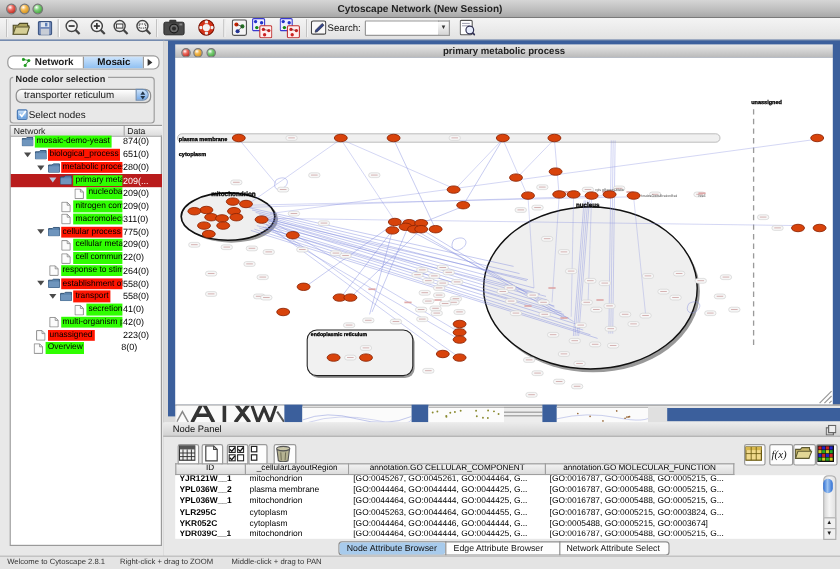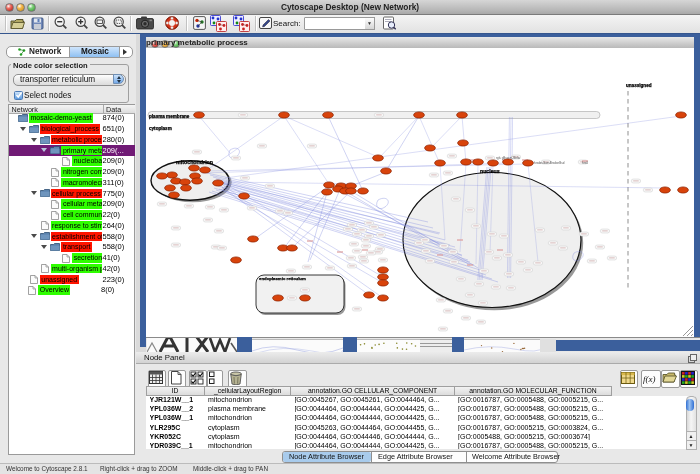--- a/index.html
+++ b/index.html
@@ -2,21 +2,21 @@
 <html><head><meta charset="utf-8"><style>
 *{margin:0;padding:0;box-sizing:content-box}
 html,body{width:700px;height:474px;overflow:hidden;background:#e8e8e8;
 font-family:"Liberation Sans",sans-serif;-webkit-font-smoothing:antialiased}
 .abs{position:absolute}
 </style></head><body>
 <div class="abs" style="left:0;top:0;width:700px;height:14px;background:linear-gradient(#d6d6d6,#b8b8b8 70%,#a8a8a8);border-bottom:1px solid #7a7a7a">
 <div class="abs" style="left:4.5px;top:2.5px;width:7px;height:7px;border-radius:50%;background:radial-gradient(circle at 35% 30%,#fff 0%,#ee6b60 35%,#a81005 100%);border:0.5px solid #777"></div>
 <div class="abs" style="left:15.5px;top:2.5px;width:7px;height:7px;border-radius:50%;background:radial-gradient(circle at 35% 30%,#fff 0%,#f5b94f 35%,#c1820a 100%);border:0.5px solid #777"></div>
 <div class="abs" style="left:26.5px;top:2.5px;width:7px;height:7px;border-radius:50%;background:radial-gradient(circle at 35% 30%,#fff 0%,#7ed07a 35%,#2f9428 100%);border:0.5px solid #777"></div>
-<div class="abs" style="left:0;width:700px;text-align:center;font-size:8.4px;font-weight:bold;color:#222;line-height:14px">Cytoscape Desktop (New Network)</div>
+<div class="abs" style="left:0;width:700px;text-align:center;font-size:8.4px;font-weight:bold;color:#222;line-height:14px">Cytoscape Network (New Session)</div>
   </div>
 <div class="abs" style="left:0;top:15px;width:700px;height:17.5px;background:linear-gradient(#f4f4f4,#e2e2e2)"></div>
 <div class="abs" style="left:0;top:32.5px;width:700px;height:1.5px;background:#35568e"></div>
 <div class="abs" style="left:4.5px;top:16px;width:1px;height:15px;background:#c2c2c2;border-right:1px solid #fff"></div>
 <div class="abs" style="left:48px;top:16px;width:1px;height:15px;background:#c2c2c2;border-right:1px solid #fff"></div>
 <div class="abs" style="left:130px;top:16px;width:1px;height:15px;background:#c2c2c2;border-right:1px solid #fff"></div>
 <div class="abs" style="left:186px;top:16px;width:1px;height:15px;background:#c2c2c2;border-right:1px solid #fff"></div>
 <div class="abs" style="left:255px;top:16px;width:1px;height:15px;background:#c2c2c2;border-right:1px solid #fff"></div>
 <svg style="position:absolute;left:10px;top:17px" width="15" height="13" viewBox="0 0 15 13">
     <path d="M1 4 L5 4 L6.5 2.5 L13 2.5 L13 4.5 L14 4.5 L12.5 11.5 L1 11.5 Z" fill="#b0a763" stroke="#4d4926" stroke-width="0.9"></path>
@@ -162,21 +162,21 @@
   </div>
 <div style="position:absolute;left:8.5px;top:134.5px;width:126px;height:10.8px;background:transparent">
     <div style="position:absolute;left:22.1px;top:3.2px;width:0;height:0;border-left:3.4px solid transparent;border-right:3.4px solid transparent;border-top:4.4px solid #4a4a4a"></div>
     <svg style="position:absolute;left:31.1px;top:1.3px" width="10" height="8" viewBox="0 0 10 8">
       <path d="M0.5 1.5 L3.5 1.5 L4.5 0.5 L9.5 0.5 L9.5 7.5 L0.5 7.5 Z" fill="#5b83ad" stroke="#2e4f72" stroke-width="0.8"></path>
       <rect x="0.5" y="2.6" width="9" height="4.9" fill="#6f95bd"></rect>
     </svg>
     <div style="position:absolute;left:42.1px;top:0.4px;height:9.6px;max-width:48px;overflow:hidden;background:#ff1400;color:#000;font-size:7px;line-height:9.6px;white-space:nowrap;padding:0 1.5px">metabolic process</div>
     <div style="position:absolute;left:94px;top:0.4px;color:#000;font-size:7.5px;line-height:9.6px">280(0)</div>
   </div>
-<div style="position:absolute;left:8.5px;top:145.2px;width:126px;height:10.8px;background:#701a75">
+<div style="position:absolute;left:8.5px;top:145.2px;width:126px;height:10.8px;background:#b91c1c">
     <div style="position:absolute;left:32.900000000000006px;top:3.2px;width:0;height:0;border-left:3.4px solid transparent;border-right:3.4px solid transparent;border-top:4.4px solid #b9c6dd"></div>
     <svg style="position:absolute;left:41.900000000000006px;top:1.3px" width="10" height="8" viewBox="0 0 10 8">
       <path d="M0.5 1.5 L3.5 1.5 L4.5 0.5 L9.5 0.5 L9.5 7.5 L0.5 7.5 Z" fill="#5b83ad" stroke="#2e4f72" stroke-width="0.8"></path>
       <rect x="0.5" y="2.6" width="9" height="4.9" fill="#6f95bd"></rect>
     </svg>
     <div style="position:absolute;left:52.900000000000006px;top:0.4px;height:9.6px;max-width:38px;overflow:hidden;background:#2ffe00;color:#000;font-size:7px;line-height:9.6px;white-space:nowrap;padding:0 1.5px">primary metabo</div>
     <div style="position:absolute;left:94px;top:0.4px;color:#fff;font-size:7.5px;line-height:9.6px">209(...</div>
   </div>
 <div style="position:absolute;left:8.5px;top:156.0px;width:126px;height:10.8px;background:transparent">
     <svg style="position:absolute;left:53.7px;top:0.8px" width="8" height="9" viewBox="0 0 8 9">
@@ -334,21 +334,21 @@
       <circle cx="49.91088486261479" cy="2.41241945290096" r="0.7" fill="#9a6a3a"></circle>
       <circle cx="17.497082744305185" cy="4.604491672418964" r="0.7" fill="#9a6a3a"></circle>
     </svg></div>
 <div style="position:absolute;left:540px;top:339px;width:16px;height:13px;background:#e0e0e0"></div>
 <div style="position:absolute;left:556px;top:339.5px;width:144px;height:11px;background:#3b5f9c"></div>
 <div class="abs" style="left:140px;top:34px;width:560px;height:3px;background:#3b5f9c"></div>
 <div class="abs" style="left:146px;top:37px;width:548px;height:11px;background:linear-gradient(#e8e8e8,#b9b9b9);border-bottom:1px solid #888">
 <div class="abs" style="left:4.7px;top:2.5px;width:6px;height:6px;border-radius:50%;background:radial-gradient(circle at 35% 30%,#fff 0%,#ee6b60 35%,#a81005 100%);border:0.5px solid #777"></div>
 <div class="abs" style="left:15.100000000000001px;top:2.5px;width:6px;height:6px;border-radius:50%;background:radial-gradient(circle at 35% 30%,#fff 0%,#f5b94f 35%,#c1820a 100%);border:0.5px solid #777"></div>
 <div class="abs" style="left:25.5px;top:2.5px;width:6px;height:6px;border-radius:50%;background:radial-gradient(circle at 35% 30%,#fff 0%,#7ed07a 35%,#2f9428 100%);border:0.5px solid #777"></div>
-<div class="abs" style="left:0;width:548px;text-align:left;font-size:8px;font-weight:bold;color:#222;line-height:11px">primary metabolic process</div>
+<div class="abs" style="left:0;width:548px;text-align:center;font-size:8px;font-weight:bold;color:#222;line-height:11px">primary metabolic process</div>
   </div>
 <div class="abs" style="left:146px;top:48px;width:548px;height:289px;background:#fff;overflow:hidden">
 <svg width="548" height="290" viewBox="0 0 548 290" style="position:absolute;left:0;top:0">
       <rect x="2" y="63.5" width="452" height="7" rx="3.5" fill="#f0f0f0" stroke="#b0b0b0" stroke-width="0.7"></rect>
       <ellipse cx="45.5" cy="133" rx="39" ry="19.7" fill="#333" opacity="0.5" transform="translate(1.2,1.5)"></ellipse>
       <ellipse cx="44" cy="132.5" rx="39" ry="19.7" fill="#efefef" stroke="#111" stroke-width="1.4"></ellipse>
       <ellipse cx="347" cy="193" rx="89" ry="67.5" fill="#333" opacity="0.5" transform="translate(1.2,1.8)"></ellipse>
       <ellipse cx="346" cy="192" rx="89" ry="67.5" fill="#efefef" stroke="#111" stroke-width="1.2"></ellipse>
       <rect x="110" y="227" width="88" height="38" rx="8" fill="#333" opacity="0.5" transform="translate(1.5,2)"></rect>
       <rect x="110" y="227" width="88" height="38" rx="8" fill="#f1f1f1" stroke="#222" stroke-width="0.9"></rect>
@@ -802,17 +802,17 @@
 <div style="position:absolute;left:685.5px;top:396px;width:9px;height:51px;background:linear-gradient(90deg,#d9d9d9,#f5f5f5 45%,#e2e2e2);border:1px solid #b0b0b0;border-radius:4px"></div>
 <div style="position:absolute;left:686px;top:399px;width:8px;height:12px;background:linear-gradient(90deg,#2f6fd4,#9cc2f0 45%,#2f6fd4);border-radius:4px"></div>
 <div style="position:absolute;left:685.5px;top:431px;width:9px;height:8px;background:#f0f0f0;border:1px solid #b0b0b0;font-size:5px;text-align:center;line-height:8px;color:#222">▲</div>
 <div style="position:absolute;left:685.5px;top:440px;width:9px;height:8px;background:#f0f0f0;border:1px solid #b0b0b0;font-size:5px;text-align:center;line-height:8px;color:#222">▼</div>
 <div class="abs" style="left:282px;top:450.5px;width:276px;height:12px;background:#fdfdfd;border:1px solid #8f8f8f;border-radius:3px;box-sizing:border-box"></div>
 <div class="abs" style="left:283px;top:451.5px;width:88px;height:10px;background:#a8cbec;border-radius:2px"></div>
 <div class="abs" style="left:289px;top:452px;font-size:7.3px;color:#111">Node Attribute Browser</div>
 <div class="abs" style="left:371px;top:450.5px;width:1px;height:12px;background:#8f8f8f"></div>
 <div class="abs" style="left:378px;top:452px;font-size:7.3px;color:#111">Edge Attribute Browser</div>
 <div class="abs" style="left:466px;top:450.5px;width:1px;height:12px;background:#8f8f8f"></div>
-<div class="abs" style="left:472px;top:452px;font-size:7.3px;color:#111">Welcome Attribute Browser</div>
+<div class="abs" style="left:472px;top:452px;font-size:7.3px;color:#111">Network Attribute Select</div>
 <div class="abs" style="left:0;top:463px;width:700px;height:11px;background:#e4e4e4;border-top:1px solid #bbb">
     <div class="abs" style="left:6px;top:1px;font-size:6.4px;color:#333">Welcome to Cytoscape 2.8.1</div>
     <div class="abs" style="left:100px;top:1px;font-size:6.4px;color:#333">Right-click + drag to ZOOM</div>
     <div class="abs" style="left:193px;top:1px;font-size:6.4px;color:#333">Middle-click + drag to PAN</div>
   </div>
 </body></html>

